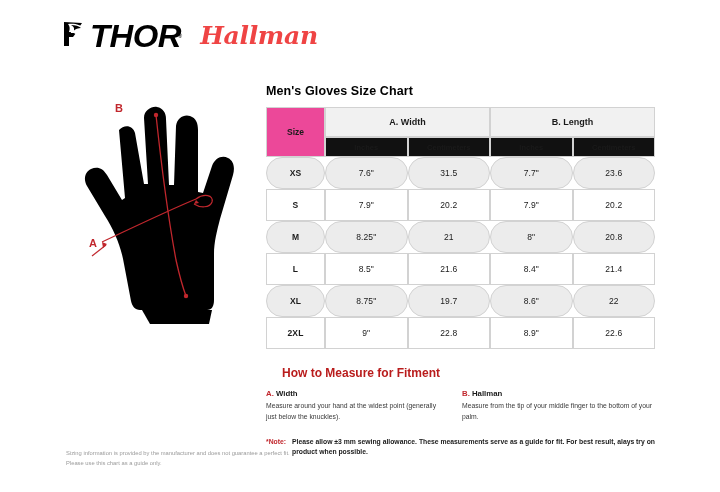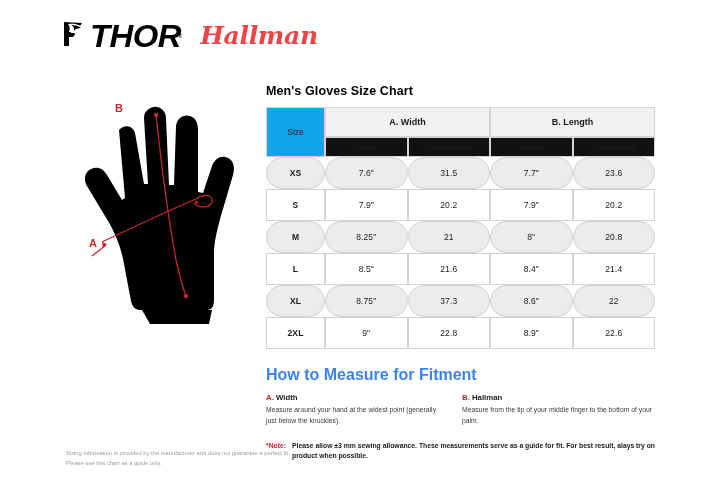--- a/index.html
+++ b/index.html
@@ -114,23 +114,23 @@
   }
   table.size-table th,
   table.size-table td {
     border: 1px solid #d2d2d2;
     text-align: center;
     vertical-align: middle;
     padding: 0;
     color: #1a1a1a;
   }
   th.grp-size {
-    background: #0ea5e9;
+    background: #ec4899;
     font-size: 8.5px;
-    font-weight: 400;
+    font-weight: 700;
     height: 48px;
     width: 57px;
   }
   th.grp-span {
     background: #f1f1f1;
     font-size: 9px;
     font-weight: 700;
     height: 26px;
   }
   th.sub-unit {
@@ -152,24 +152,24 @@
     font-size: 8.5px;
   }
   tr.row-shaded td { background: #ececec; border-radius: 16px; }
   tr.row-plain td { background: #ffffff; }
 
   
   .howto {
     margin-top: 17px;
   }
   .howto-title {
-    font-size: 16px;
-    font-weight: 700;
-    color: #3b82f6;
-    margin: 0 0 9px 0;
+    font-size: 12px;
+    font-weight: 700;
+    color: #b91c1c;
+    margin: 0 0 9px 16px;
   }
   .howto-cols {
     display: flex;
     gap: 0;
   }
   .howto-col { width: 50%; padding-right: 14px; box-sizing: border-box; }
   .howto-col.col-b { padding-right: 0; }
   .howto-head {
     font-size: 7.8px;
     font-weight: 700;
@@ -340,21 +340,21 @@
         <tr class="row-plain">
           <td class="size-cell">L</td>
           <td>8.5"</td>
           <td>21.6</td>
           <td>8.4"</td>
           <td>21.4</td>
         </tr>
         <tr class="row-shaded">
           <td class="size-cell">XL</td>
           <td>8.75"</td>
-          <td>37.3</td>
+          <td>19.7</td>
           <td>8.6"</td>
           <td>22</td>
         </tr>
         <tr class="row-plain">
           <td class="size-cell">2XL</td>
           <td>9"</td>
           <td>22.8</td>
           <td>8.9"</td>
           <td>22.6</td>
         </tr>

